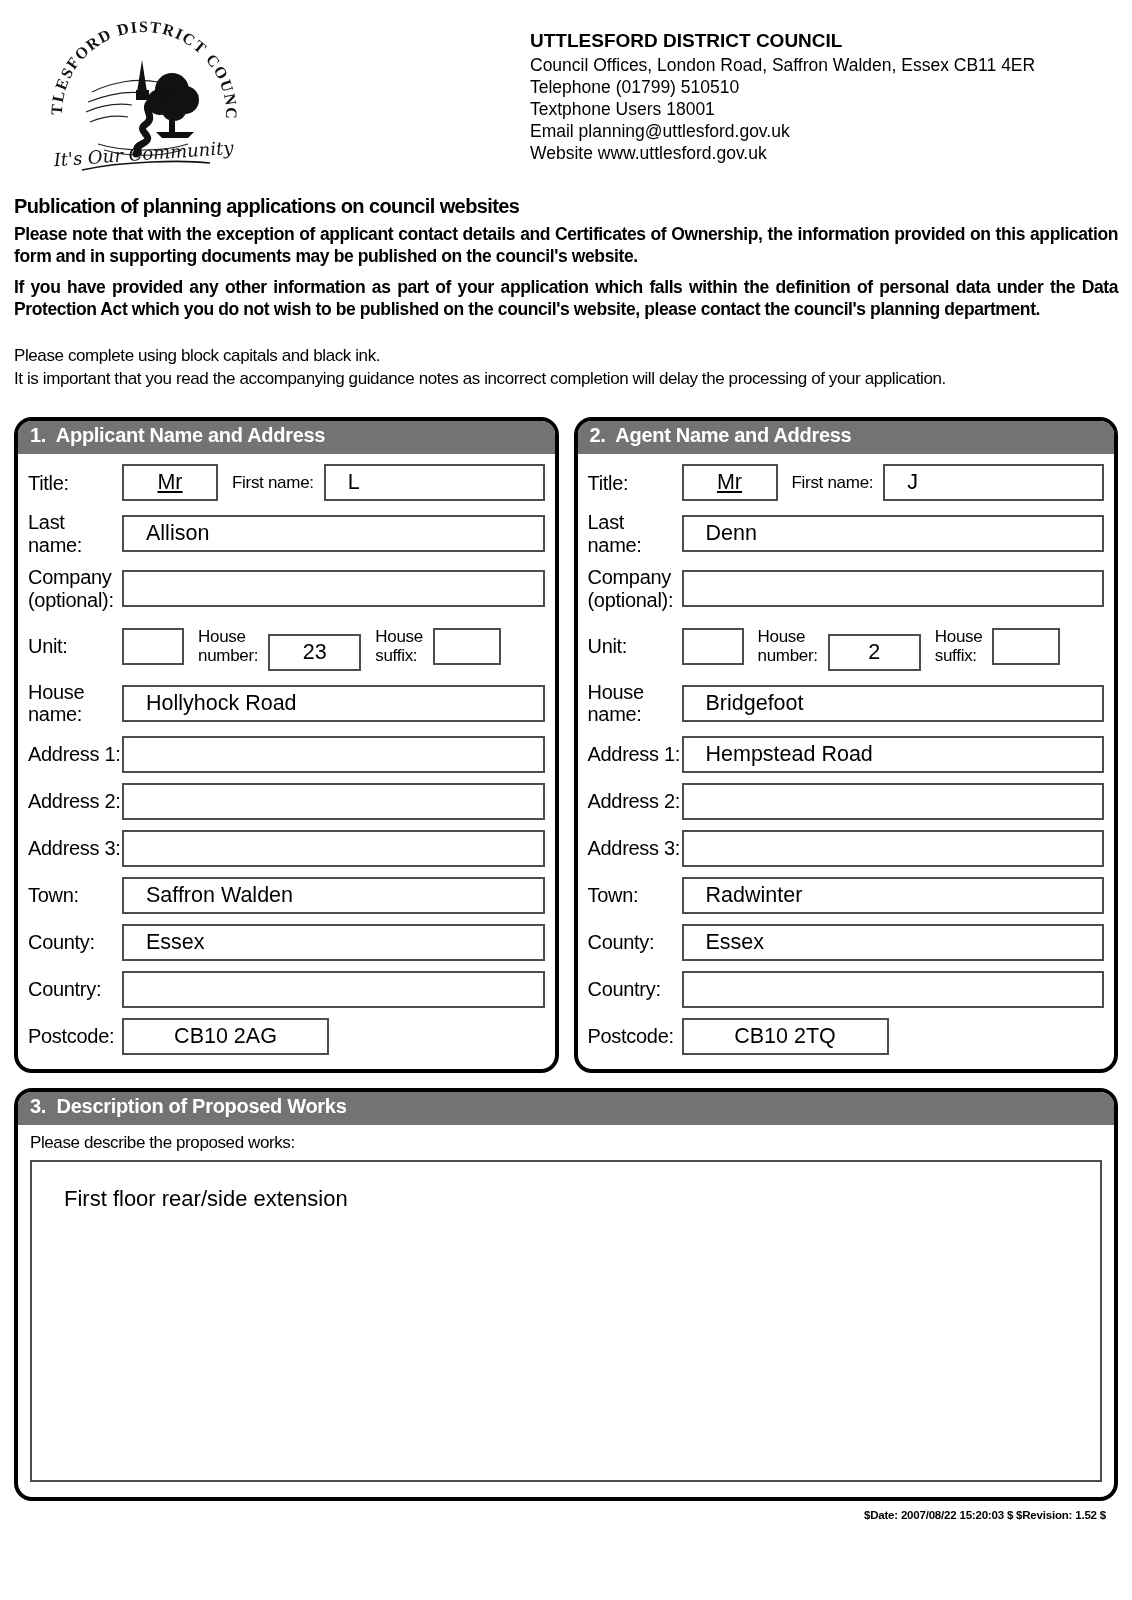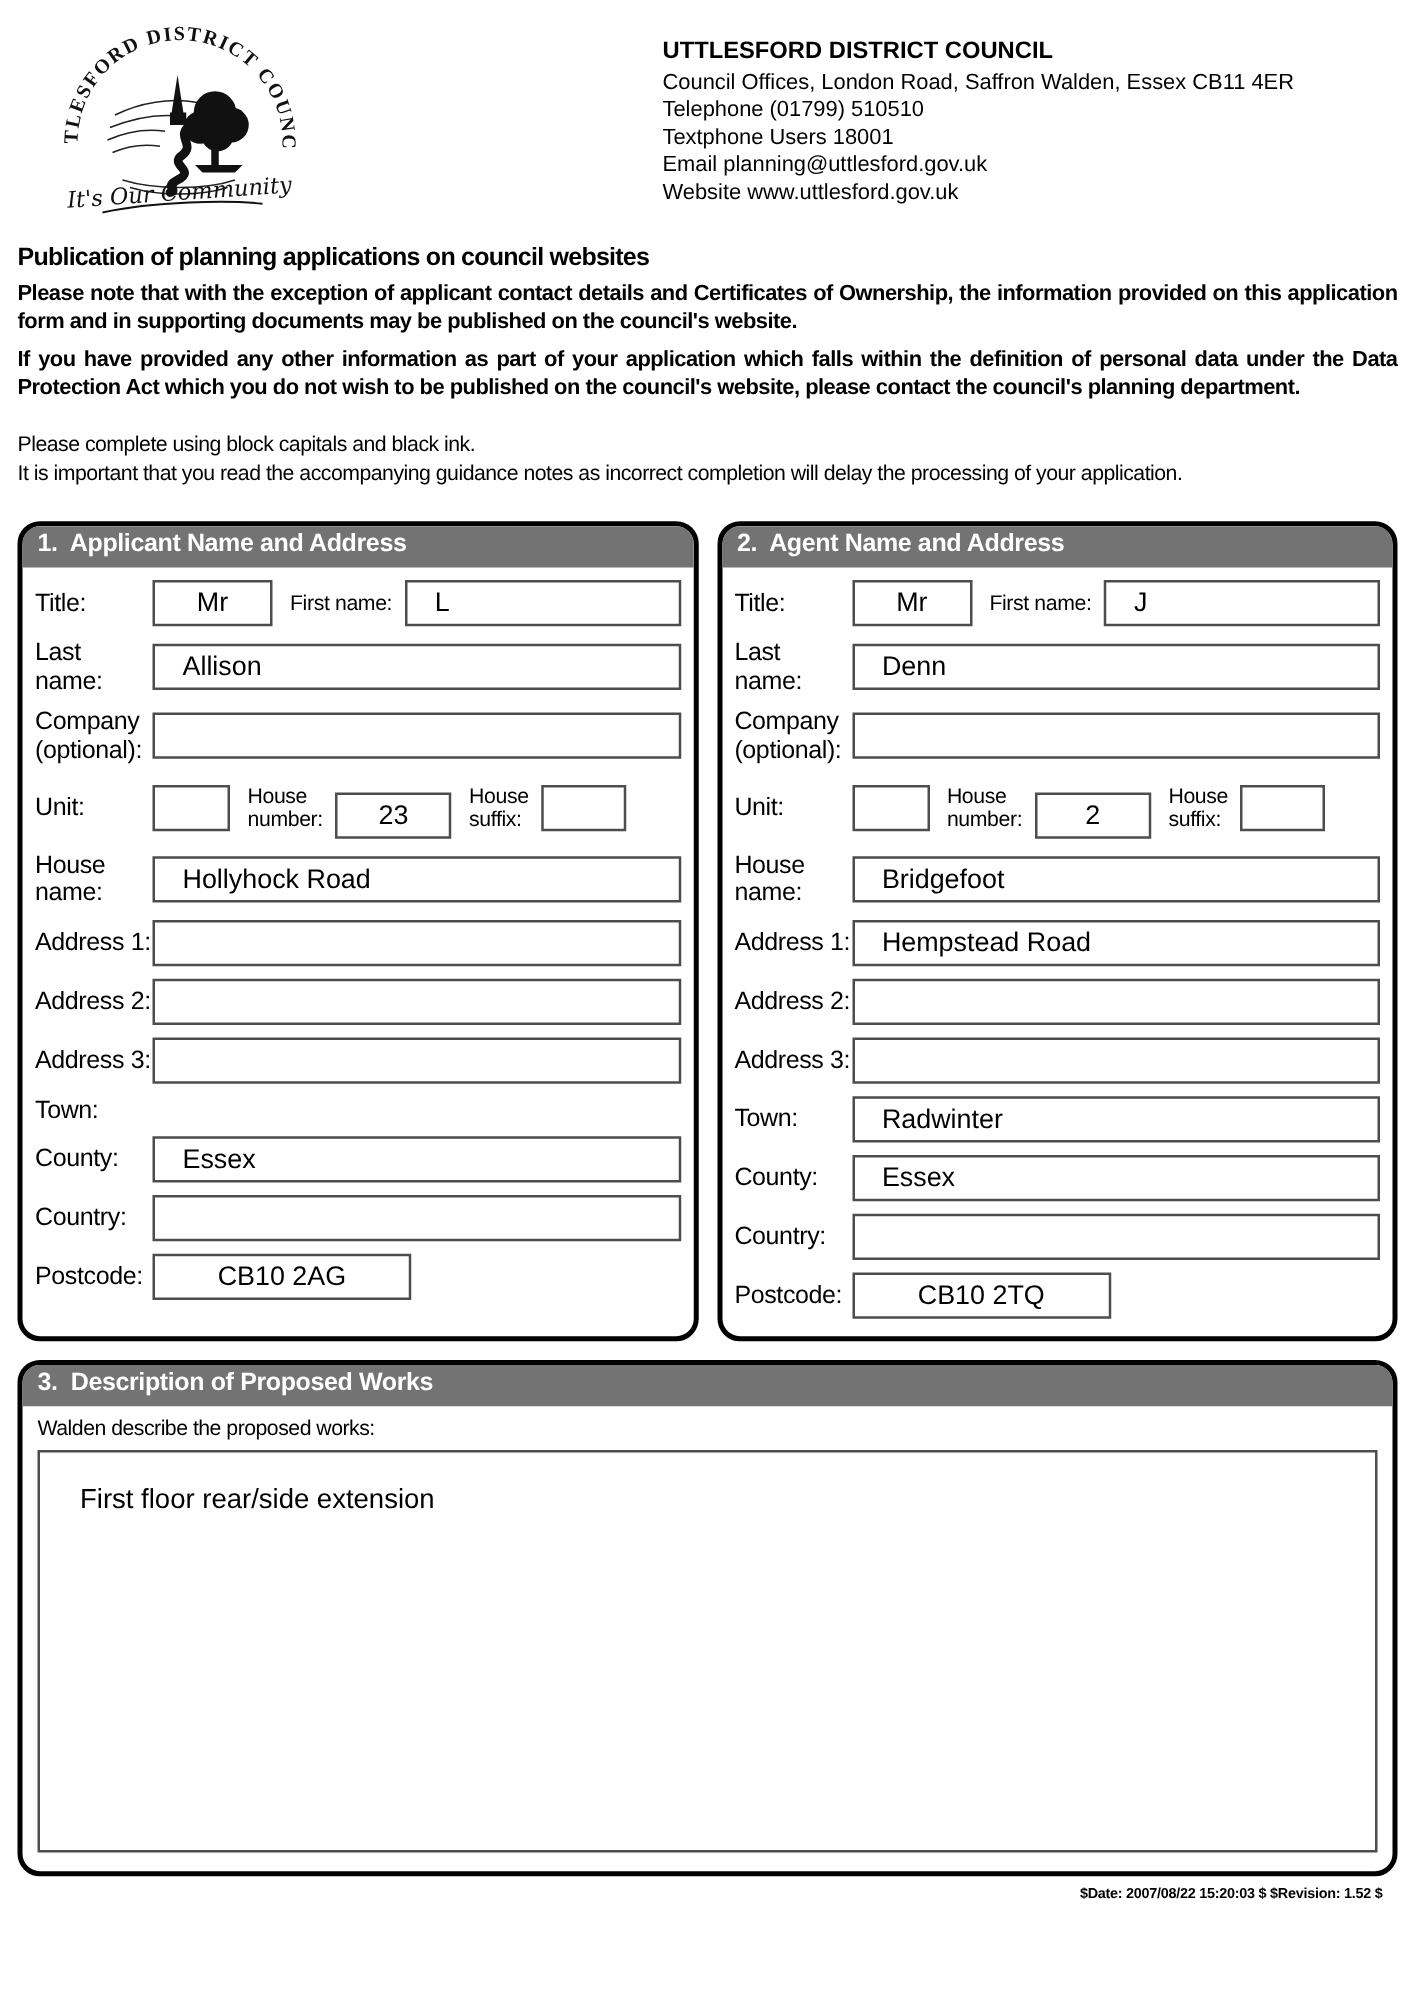--- a/index.html
+++ b/index.html
@@ -30,21 +30,21 @@
   .frow { display:flex; align-items:center; margin-bottom:10px; }
   .frow:last-child { margin-bottom:0; }
   .flabel { flex:0 0 94px; width:94px; font-size:20px; letter-spacing:-0.3px; line-height:1.12; white-space:pre-line; }
   .mid-label { font-size:17px; letter-spacing:-0.3px; line-height:1.12; padding:0 10px 0 14px; white-space:pre-line; }
   .fbox {
     border:2px solid #4d4d4d; height:37px; background:#fff; font-family:"Liberation Sans",sans-serif;
     font-size:21.5px; color:#000; padding:0 6px 0 22px; outline:none; border-radius:0;
   }
   .fbox.grow { flex:1; min-width:0; }
   .fbox.center { text-align:center; padding:0 4px; }
-  .w-title { width:96px; }
+  .w-title { width:96px;text-decoration:underline; }
   .w-unit { width:62px; }
   .w-hnum { width:93px;margin-top:13px; }
   .w-hsuf { width:68px; }
   .w-postcode { width:207px; }
   
   .desc-prompt { font-size:17px; letter-spacing:-0.4px; margin:8px 12px 7px; }
   .desc-box {
     display:block; width:calc(100% - 24px); margin:0 12px 15px; height:322px;
     border:2px solid #4d4d4d; resize:none; outline:none;
     font-family:"Liberation Sans",sans-serif; font-size:22px; color:#000;
@@ -156,20 +156,21 @@
         <div class="frow">
           <div class="flabel">Address 2:</div>
           <input class="fbox grow" readonly="" value="" style="">
         </div>
         <div class="frow">
           <div class="flabel">Address 3:</div>
           <input class="fbox grow" readonly="" value="" style="">
         </div>
         <div class="frow">
           <div class="flabel">Town:</div>
+          <input class="fbox grow" readonly="" value="Saffron Walden" style="">
         </div>
         <div class="frow">
           <div class="flabel">County:</div>
           <input class="fbox grow" readonly="" value="Essex" style="">
         </div>
         <div class="frow">
           <div class="flabel">Country:</div>
           <input class="fbox grow" readonly="" value="" style="">
         </div>
         <div class="frow">
@@ -239,19 +240,19 @@
         <div class="frow">
           <div class="flabel">Postcode:</div>
           <input class="fbox w-postcode center" readonly="" value="CB10 2TQ" style="">
         </div>
       </div>
     </div>
   </div>
 
   <div class="panel full">
     <div class="panel-hd">3.  Description of Proposed Works</div>
-    <div class="desc-prompt">Walden describe the proposed works:</div>
+    <div class="desc-prompt">Please describe the proposed works:</div>
     <textarea class="desc-box" readonly="" style="">First floor rear/side extension</textarea>
   </div>
 
   <div class="footer">$Date: 2007/08/22 15:20:03 $ $Revision: 1.52 $</div>
 
 </div>
 
 </body></html>

